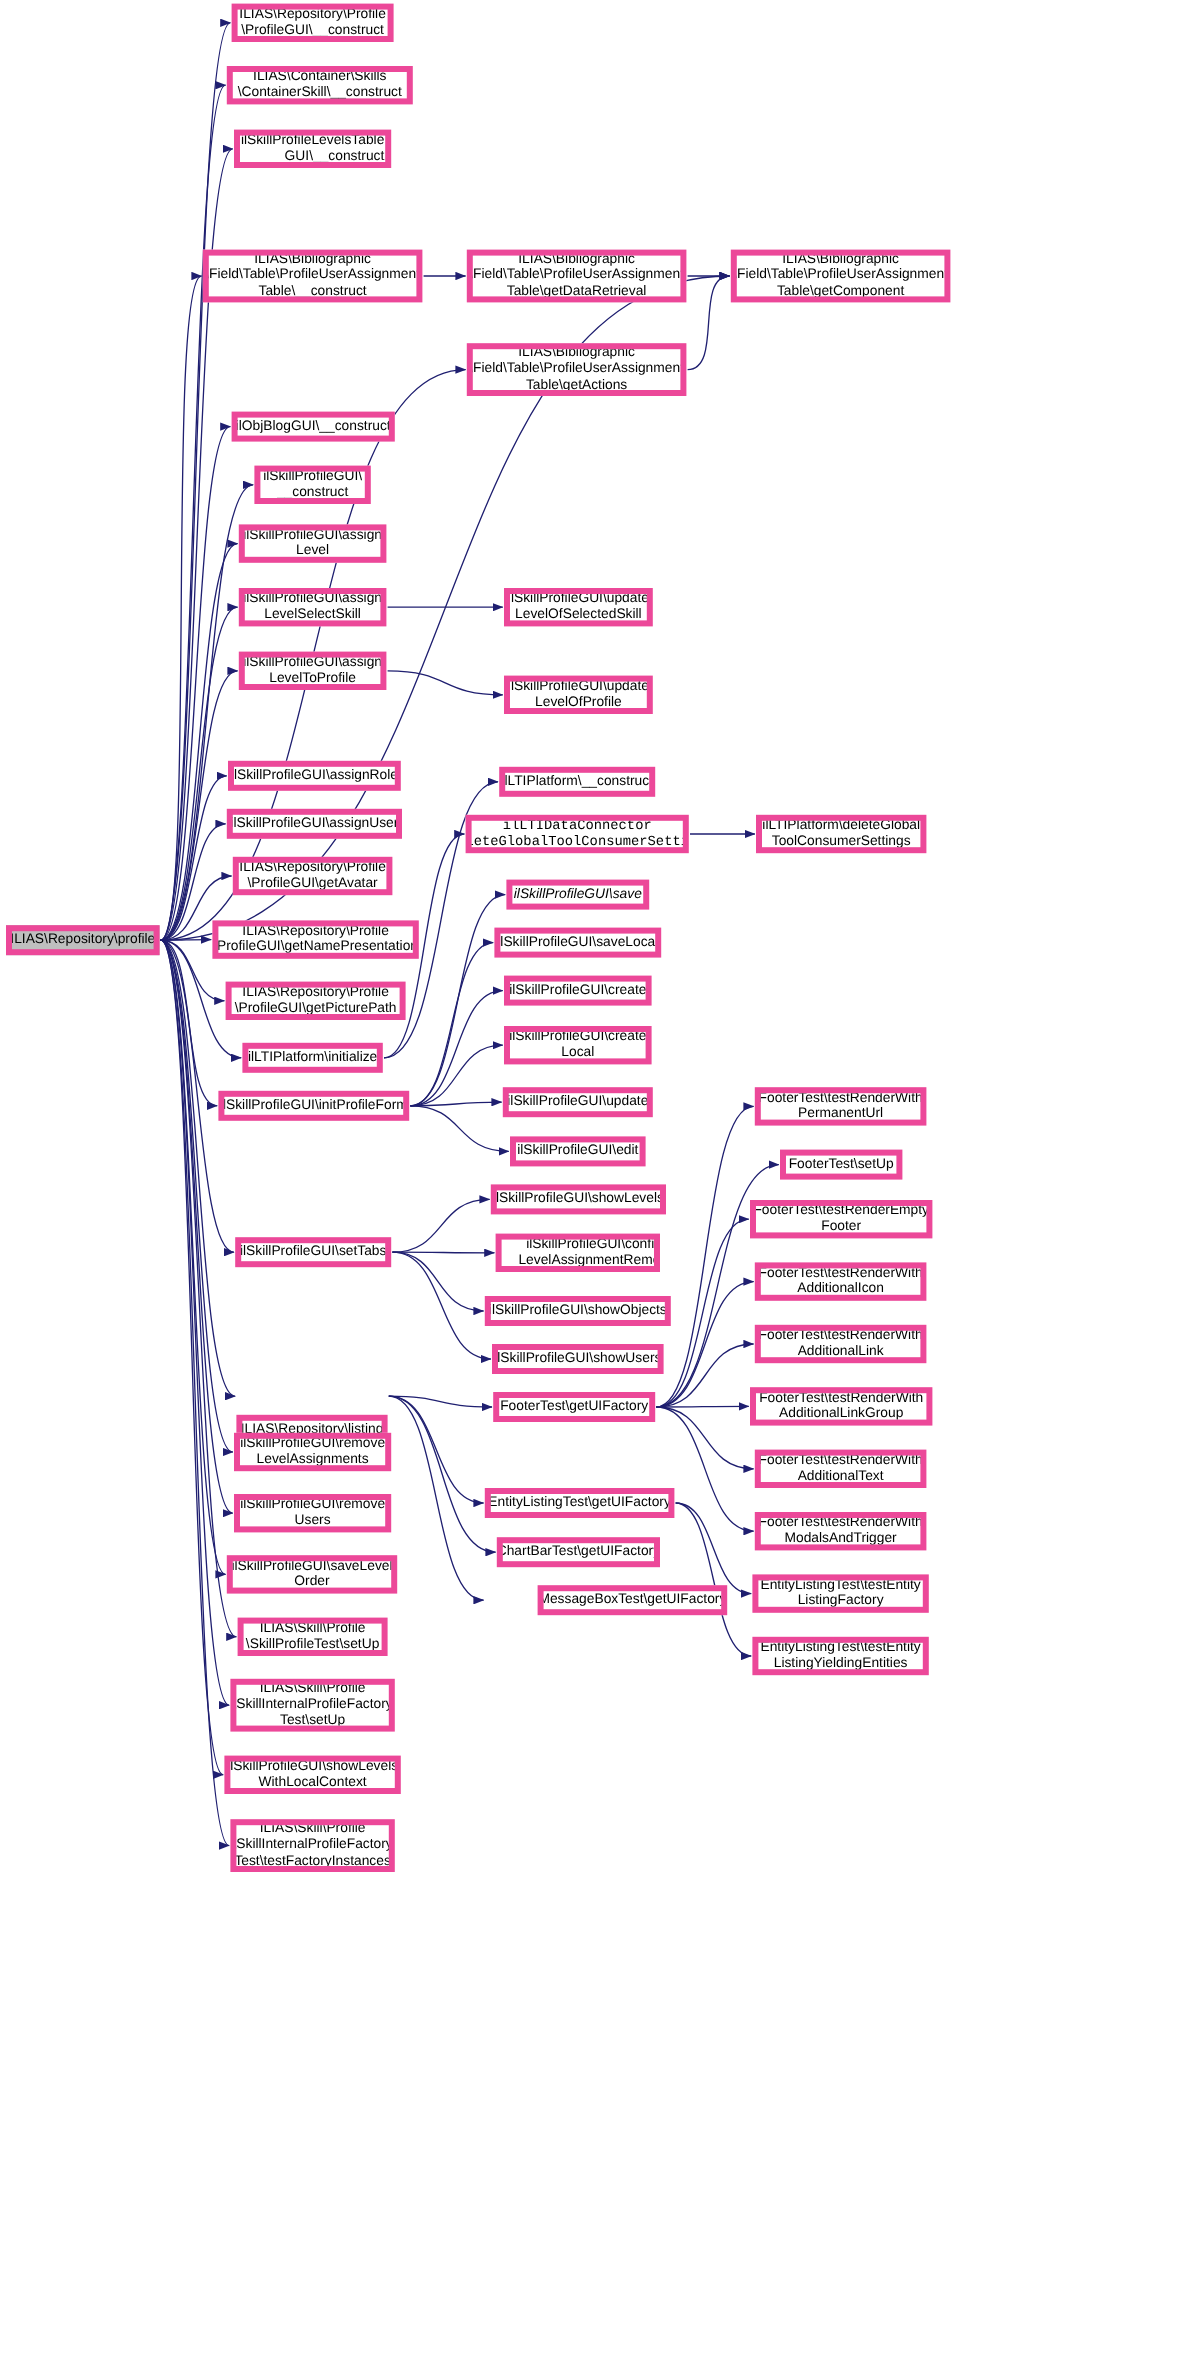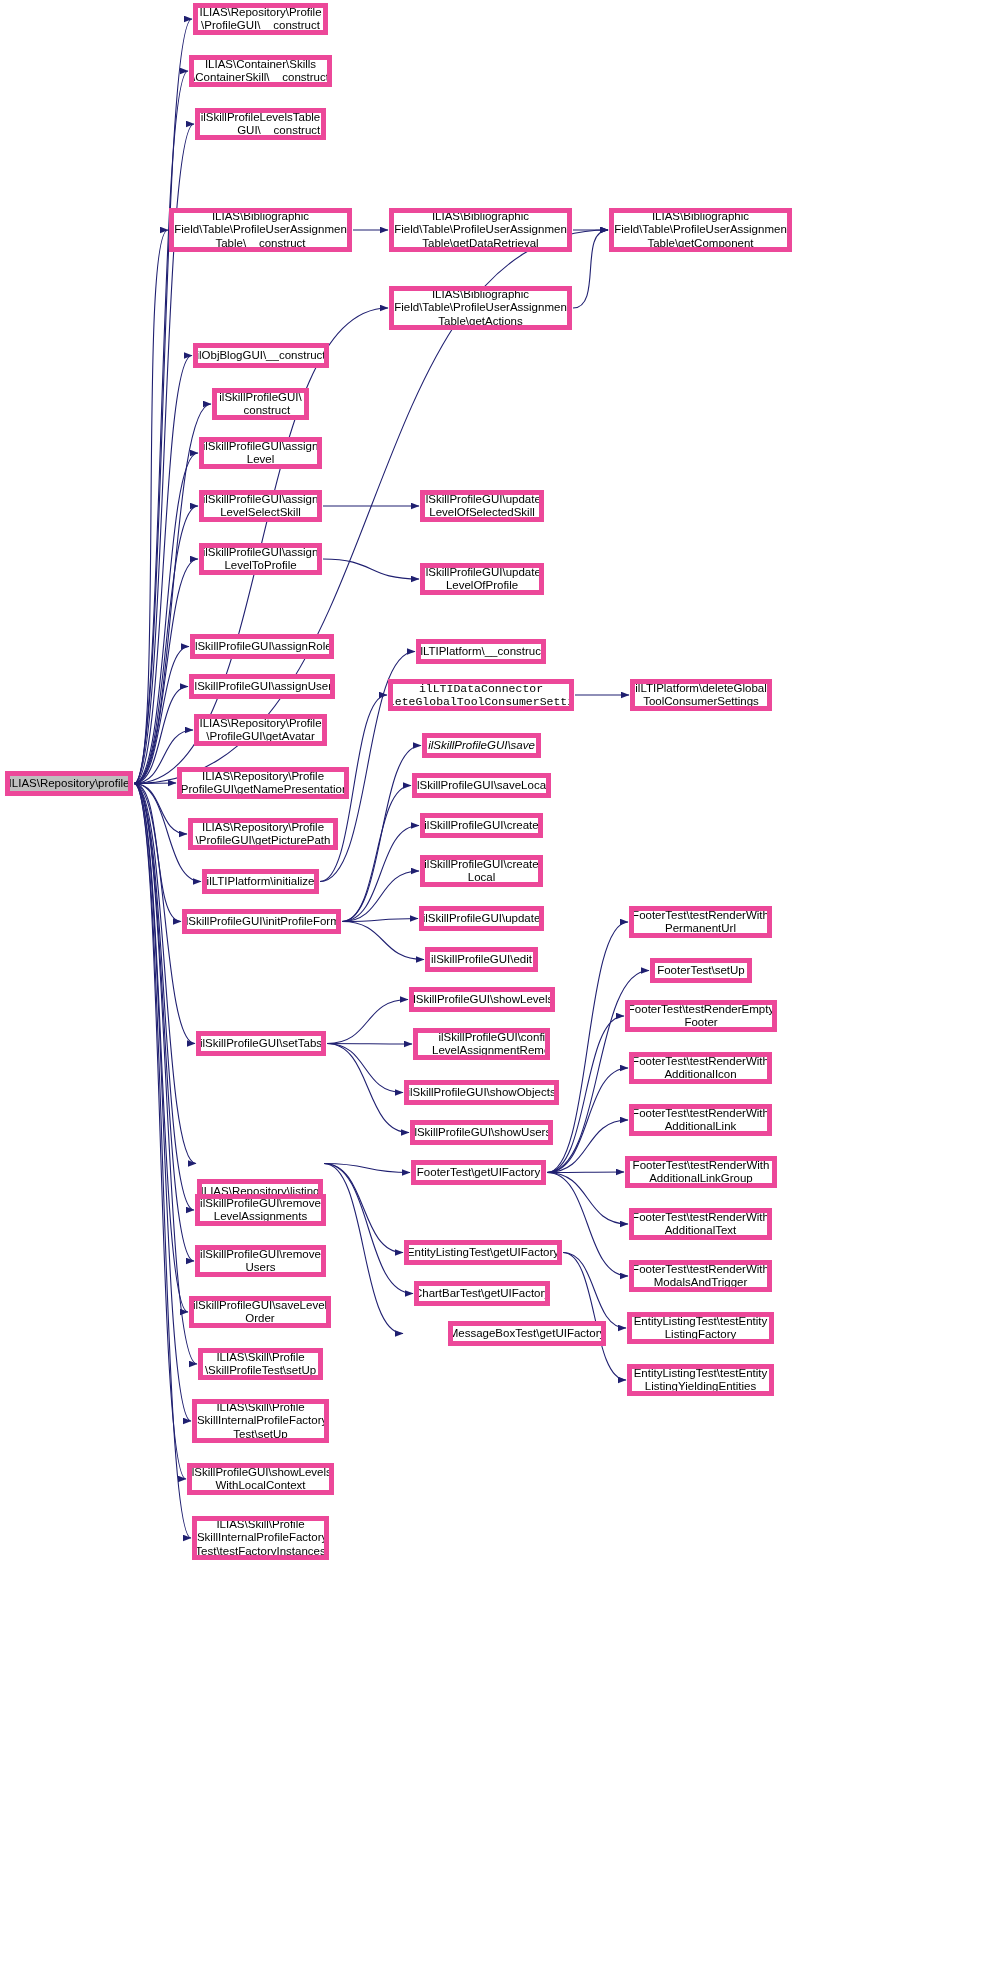--- a/index.html
+++ b/index.html
@@ -111,21 +111,21 @@
         <path d="M 134 783.5 C 164 783.5, 158 1312, 188 1312" marker-end="url(#arrow)"></path>
         <path d="M 134 783.5 C 168.65 783.5, 162.35 1364, 197 1364" marker-end="url(#arrow)"></path>
         <path d="M 134 783.5 C 165.35 783.5, 159.65 1421, 191 1421" marker-end="url(#arrow)"></path>
         <path d="M 134 783.5 C 164 783.5, 156 1479, 186 1479" marker-end="url(#arrow)"></path>
         <path d="M 134 783.5 C 165.35 783.5, 159.65 1538, 191 1538" marker-end="url(#arrow)"></path>
       </g>
   </svg>
 <div class="node root" style="left: 5px; top: 771px; width: 128px; height: 25px;">ILIAS\Repository\profile</div>
     <div class="node" style="left: 193px; top: 3px; width: 135px; height: 32px;">ILIAS\Repository\Profile
 \ProfileGUI\__construct</div>
-    <div class="node" style="left: 189px; top: 55px; width: 143px; height: 32px;">ILIAS\Container\Skills
+    <div class="node" style="left: 189px; top: 55px; width: 155px; height: 32px;">ILIAS\Container\Skills
 \ContainerSkill\__construct</div>
     <div class="node" style="left: 195px; top: 108px; width: 131px; height: 32px; text-align: right;">ilSkillProfileLevelsTable
 GUI\__construct</div>
     <div class="node" style="left: 169px; top: 208px; width: 183px; height: 44px;">ILIAS\Bibliographic
 \Field\Table\ProfileUserAssignment
 Table\__construct</div>
     <div class="node" style="left: 389px; top: 208px; width: 183px; height: 44px;">ILIAS\Bibliographic
 \Field\Table\ProfileUserAssignment
 Table\getDataRetrieval</div>
     <div class="node" style="left: 609px; top: 208px; width: 183px; height: 44px;">ILIAS\Bibliographic

